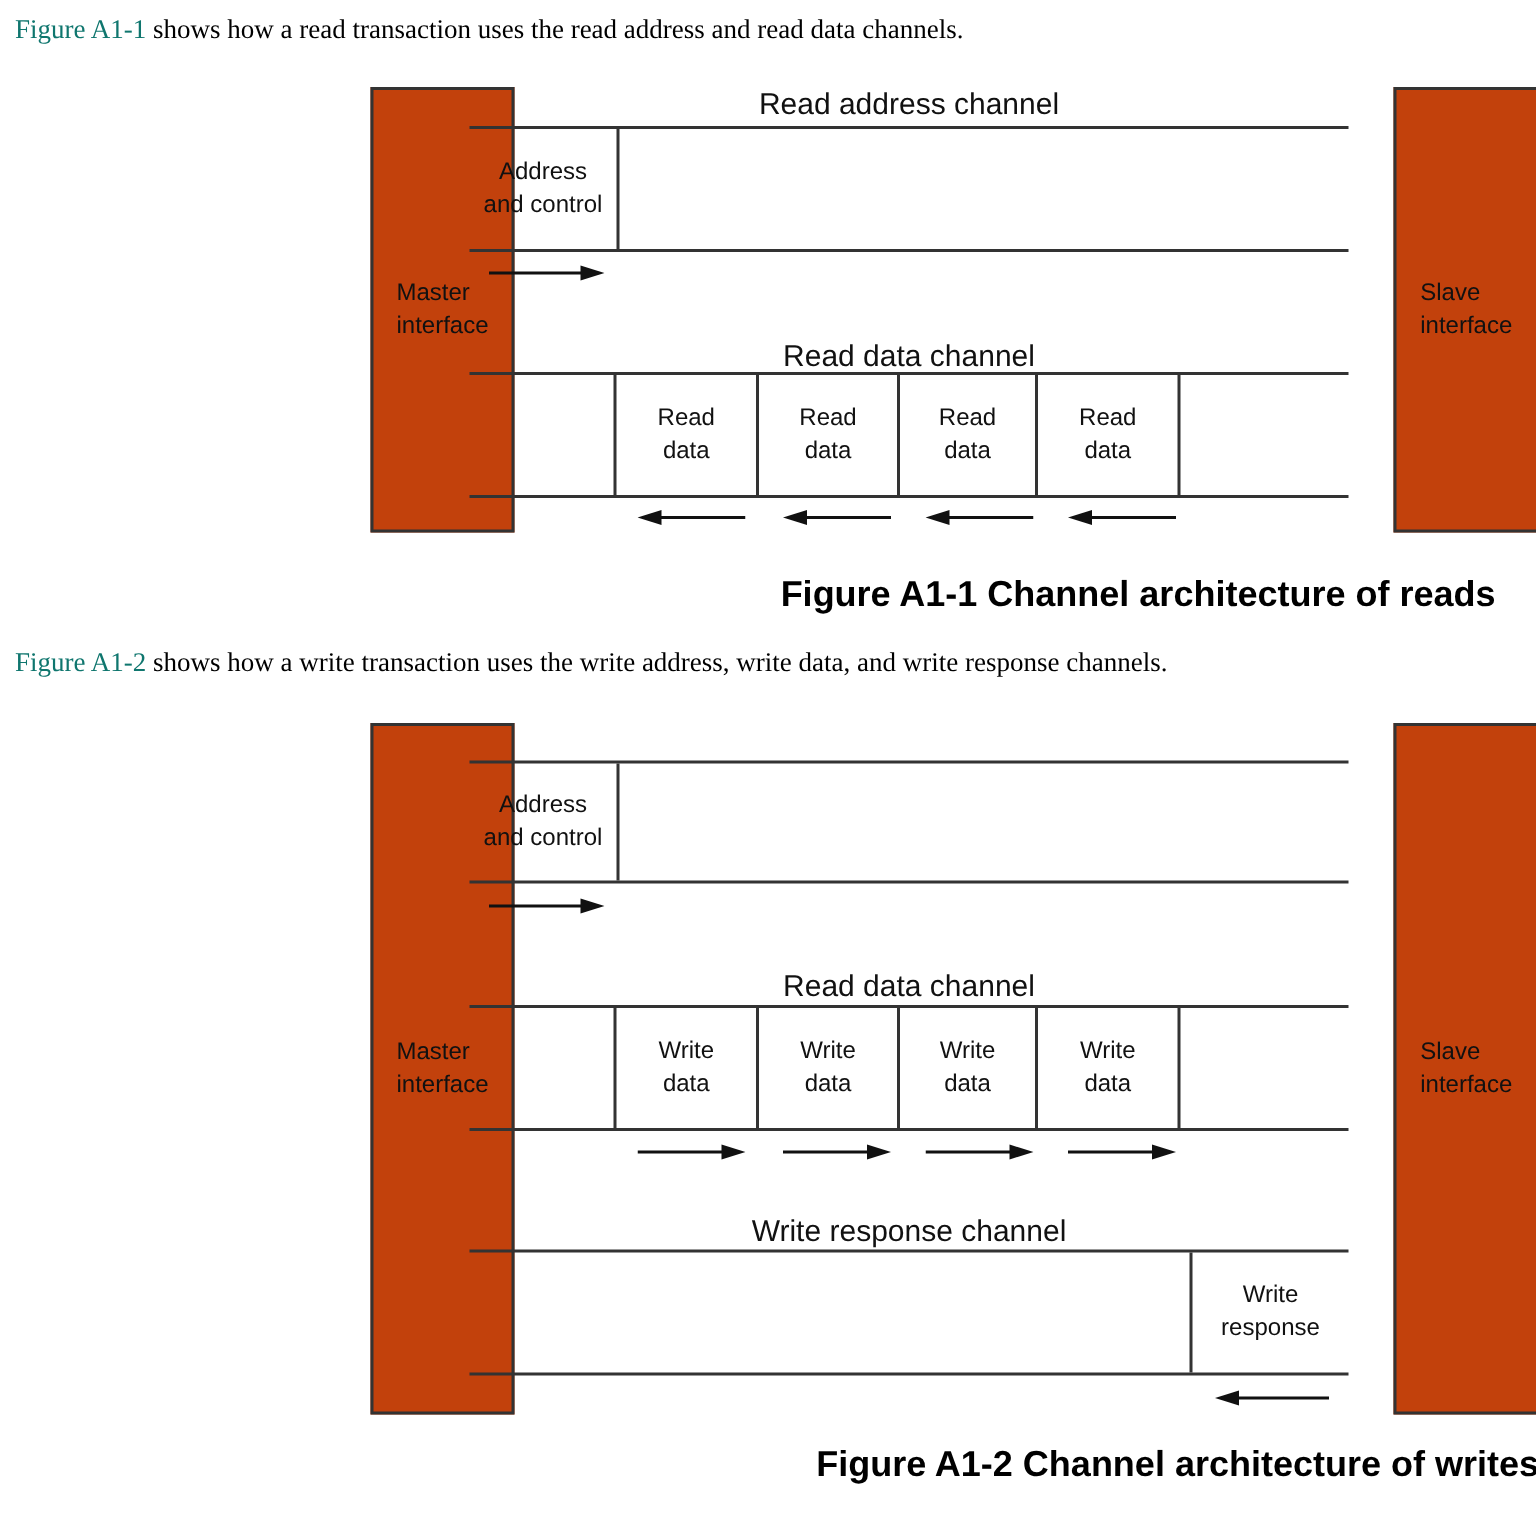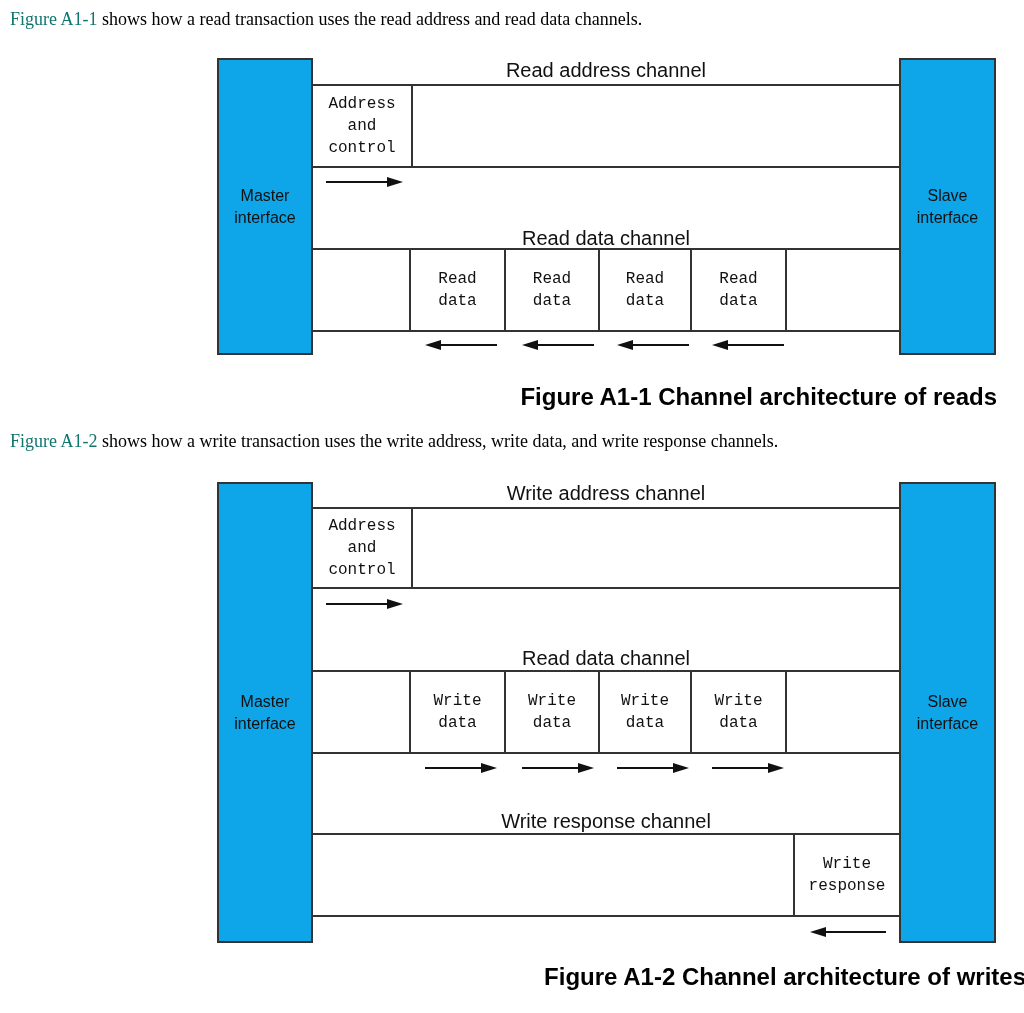--- a/index.html
+++ b/index.html
@@ -1,25 +1,25 @@
 <!DOCTYPE html>
 <html><head>
 <meta charset="utf-8">
 <style>
   html,body{margin:0;padding:0;background:#ffffff;}
   .page{position:relative;width:1024px;height:1013px;background:#ffffff;overflow:hidden;
         font-family:"Liberation Sans",sans-serif;color:#111;}
   .body-text{position:absolute;left:10px;margin:0;font-family:"Liberation Serif",serif;
              font-size:18px;line-height:26px;color:#000;white-space:nowrap;}
   .link{color:#0f766e;text-decoration:none;cursor:pointer;}
-  .box{position:absolute;border:2px solid #333;box-sizing:border-box;background:#0ea5e9;
-       display:flex;align-items:center;justify-content:center;text-align:center;
-       font-size:16px;line-height:22px;}
+  .box{position:absolute;border:2px solid #333;box-sizing:border-box;background:#c2410c;
+       display:flex;align-items:center;justify-content:center;text-align:left;
+       font-size:16px;line-height:22px;margin-left:30px;}
   .band{position:absolute;left:313px;width:586px;box-sizing:border-box;display:flex;
-        border-top:2px solid #333;border-bottom:2px solid #333;font-family:Liberation Mono, monospace;}
+        border-top:2px solid #333;border-bottom:2px solid #333;}
   .cell{box-sizing:border-box;display:flex;align-items:center;justify-content:center;
         text-align:center;font-size:16px;line-height:22px;}
   .cell.sep{border-right:2px solid #333;}
   .chan-label{position:absolute;left:313px;width:586px;text-align:center;
               font-size:20px;line-height:20px;white-space:nowrap;}
   .caption{position:absolute;left:0;width:997px;text-align:right;margin:0;
            font-weight:bold;font-size:24px;line-height:22px;color:#000;}
   .preline{white-space:pre-line;}
   .arrow{position:absolute;display:block;}
 </style>
@@ -100,21 +100,20 @@
 
   <div class="box" style="left:217px;top:482px;width:96px;height:461px;">
     <span class="preline">Master
 interface</span>
   </div>
   <div class="box" style="left:899px;top:482px;width:97px;height:461px;">
     <span class="preline">Slave
 interface</span>
   </div>
 
-  <div class="chan-label" style="top:483px;">Write address channel</div>
 
   <div class="band" style="top:507px;height:82px;">
     <div class="cell sep" style="flex:0 0 100px;">
       <span class="preline">Address
 and control</span>
     </div>
     <div class="cell" style="flex:1;"></div>
   </div>
 
   <svg class="arrow" style="left:326px;top:598px;" width="77" height="12" viewBox="0 0 77 12">

